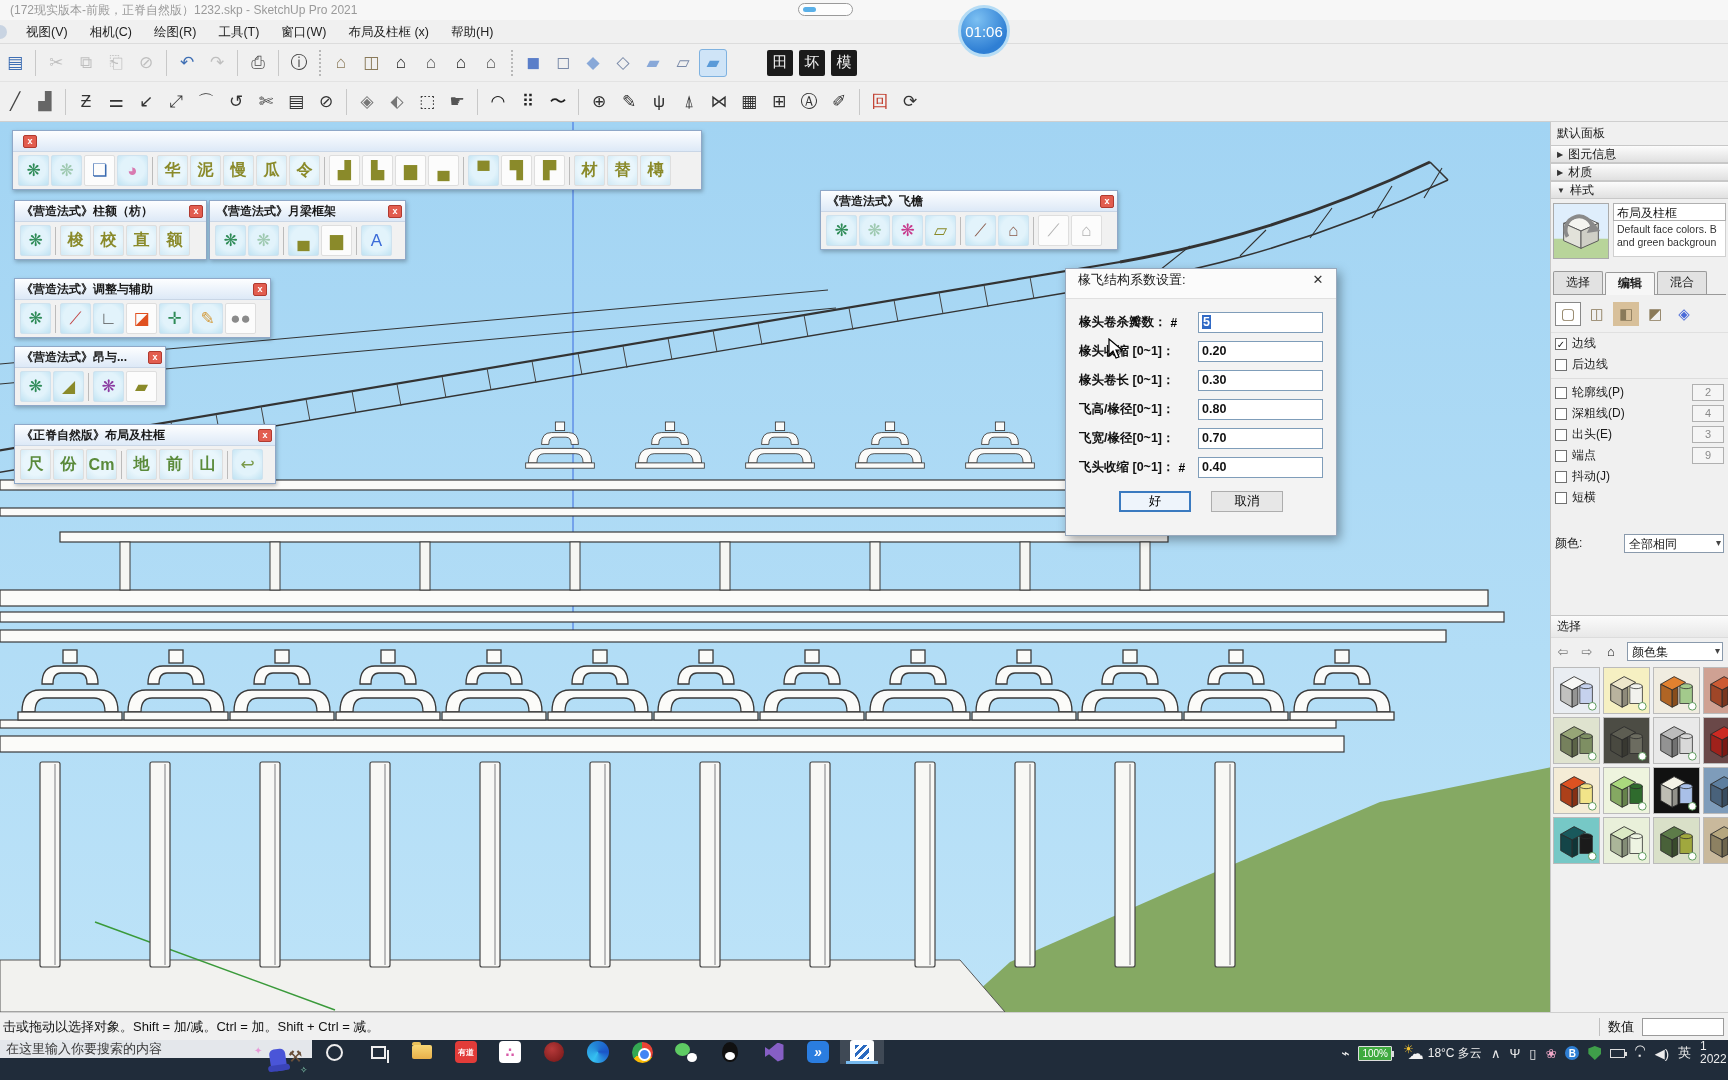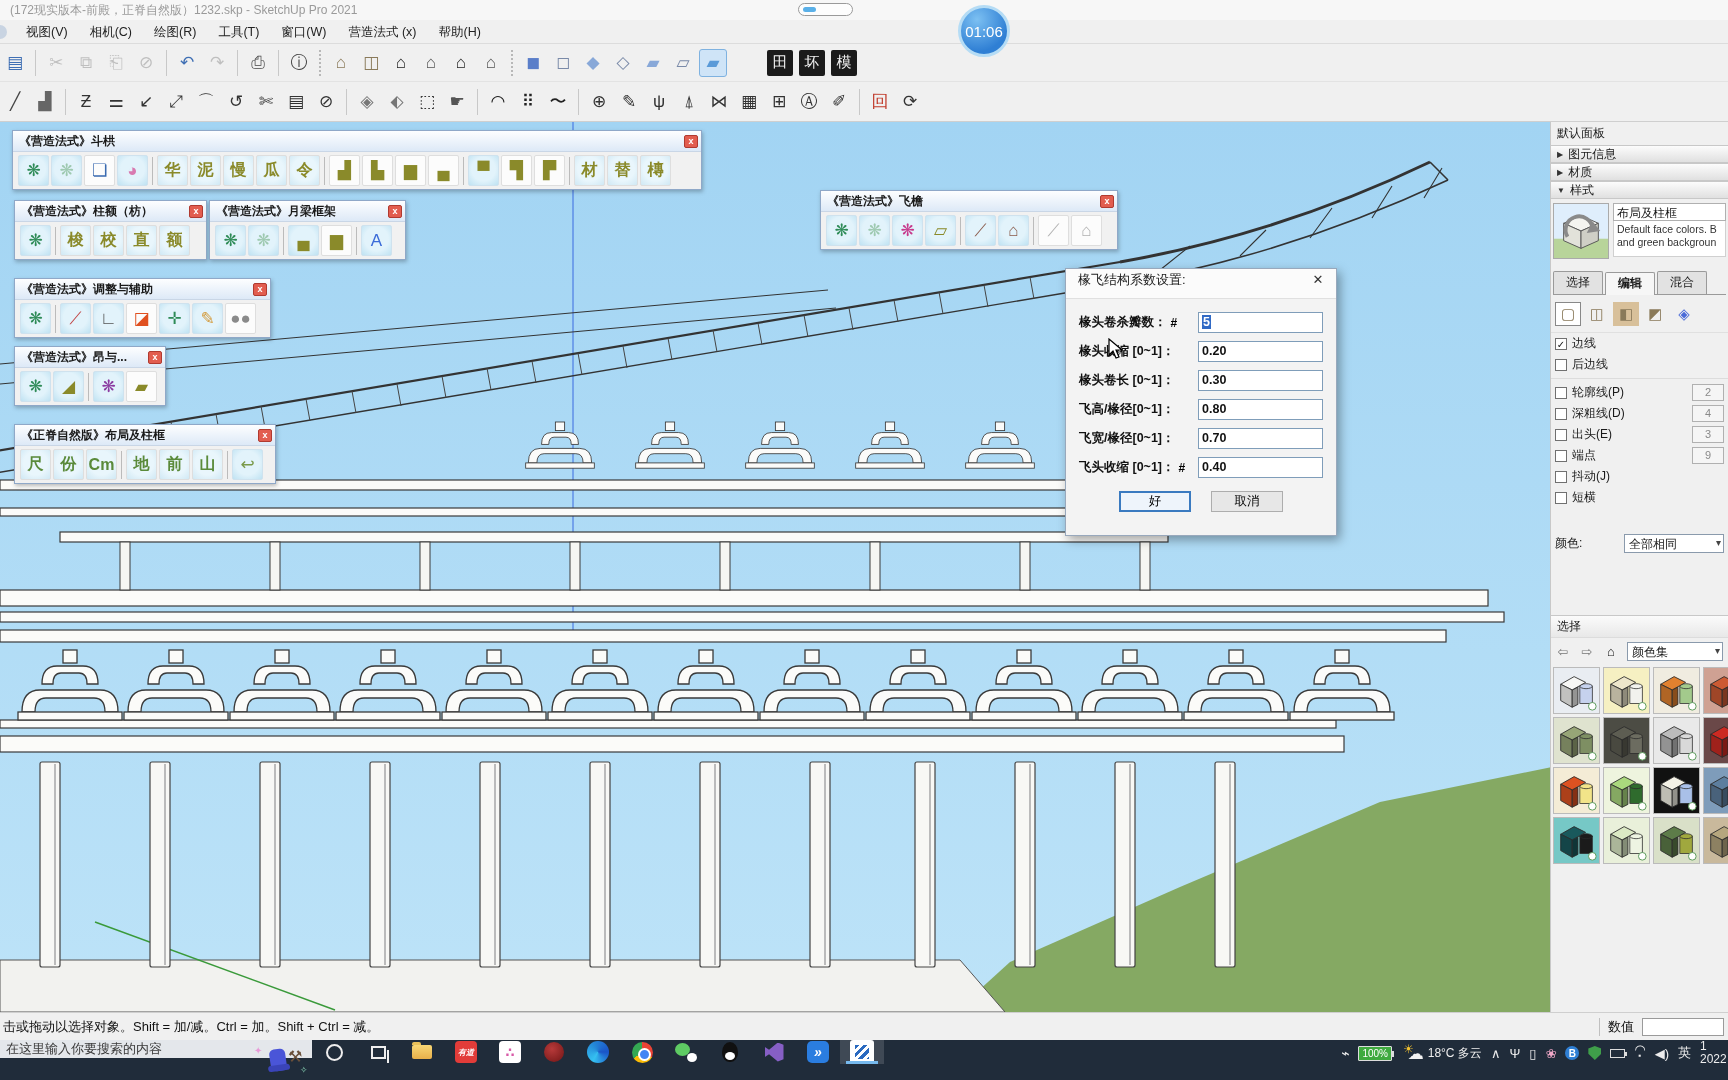--- a/index.html
+++ b/index.html
@@ -106,21 +106,21 @@
   .search-decor { position:absolute; right:2px; top:3px; width:66px; height:34px; overflow:hidden; }
   .sd-boot { position:absolute; left:26px; top:6px; width:16px; height:22px; background:#4a55d8; border-radius:5px 5px 2px 6px; transform:rotate(-8deg); }
   .sd-boot::after { content:""; position:absolute; left:-3px; bottom:0; width:22px; height:6px; background:#3a44b8; border-radius:3px; }
   .sd-hammer { position:absolute; left:44px; top:4px; font-size:16px; color:#6a503a; }
   .sd-spark { position:absolute; left:10px; top:2px; color:#e89ad8; font-size:10px; }
   .sd-spark2 { position:absolute; left:56px; top:22px; color:#8ad8b8; font-size:9px; }
   #apps { display:flex; align-items:stretch; }
   .app { width:44px; display:flex; align-items:center; justify-content:center; position:relative; }
   .app.active { background:rgba(255,255,255,.14); }
   .app.active::after { content:""; position:absolute; left:6px; bottom:0; width:32px; height:3px; background:#76b9ed; }
-  .ic { display:flex; align-items:center; justify-content:center;font-style:italic; }
+  .ic { display:flex; align-items:center; justify-content:center; }
   .ic-cortana { width:17px; height:17px; border:2px solid #eee; border-radius:50%; }
   .ic-task-view { width:15px; height:13px; border:2px solid #eee; position:relative; }
   .ic-task-view::after { content:""; position:absolute; right:-5px; top:2px; width:2px; height:13px; background:#eee; }
   .ic-file-explorer { width:20px; height:14px; background:linear-gradient(#f8d775,#e8b04a); border-radius:2px; position:relative; }
   .ic-file-explorer::before { content:""; position:absolute; left:0; top:-3px; width:9px; height:3px; background:#e8c05a; border-radius:2px 2px 0 0; }
   .ic-youdao { width:22px; height:22px; background:#e23c39; border-radius:4px; color:#fff; font-size:8px; font-weight:700; letter-spacing:0; }
   .ic-app-petal { width:22px; height:22px; background:#fff; border-radius:4px; color:#d85aa8; font-size:13px; font-weight:700; }
   .ic-app-darkred { width:20px; height:20px; background:radial-gradient(circle at 40% 35%, #b83a3a, #701515); border-radius:50%; }
   .ic-edge { width:22px; height:22px; border-radius:50%; background:conic-gradient(from 210deg, #35c1f1, #2488d8, #1a54c8, #35c1f1); }
   .ic-chrome { width:21px; height:21px; border-radius:50%; background:conic-gradient(#ea4335 0 33%, #fbbc05 0 66%, #34a853 0 100%); position:relative; }
@@ -161,21 +161,21 @@
     <span>(172现实版本-前殿，正脊自然版）1232.skp - SketchUp Pro 2021</span>
   </div>
 
   <div class="menubar" id="menubar">
     <span class="menu-stub"></span>
   <span class="menu-item">视图(V)</span>
       <span class="menu-item">相机(C)</span>
       <span class="menu-item">绘图(R)</span>
       <span class="menu-item">工具(T)</span>
       <span class="menu-item">窗口(W)</span>
-      <span class="menu-item">营造法式 (x)</span>
+      <span class="menu-item">布局及柱框 (x)</span>
       <span class="menu-item">帮助(H)</span>
     </div>
 
   <div class="toolbar" id="toolbar1">
       <span class="tbtn" style="color: rgb(63, 111, 180);">▤</span>
       <span class="tsep"></span>
       <span class="tbtn dis">✂</span>
       <span class="tbtn dis">⧉</span>
       <span class="tbtn dis">⎗</span>
       <span class="tbtn dis">⊘</span>
@@ -780,21 +780,20 @@
       <span class="tr-g">英</span>
       <span class="clock">
         <div>1</div>
         <div>2022</div>
       </span>
     </div>
   </div>
 
 <div class="palette" style="left: 12px; top: 130px; width: 690px;">
       <div class="pal-title">
-        <span class="pal-tt">《营造法式》斗栱</span>
         <span class="pal-x">x</span>
       </div>
       <div class="pal-body">
         <span class="pbtn pcirc" style="color: rgb(46, 139, 87);">❋</span>
         <span class="pbtn pcirc" style="color: rgb(158, 201, 176);">❋</span>
         <span class="pbtn" style="color: rgb(58, 106, 176);">❏</span>
         <span class="pbtn pcirc" style="color: rgb(216, 122, 176);">◕</span>
         <span class="psep"></span>
         <span class="pbtn pch" style="color: rgb(138, 138, 42);">华</span>
         <span class="pbtn pch" style="color: rgb(138, 138, 42);">泥</span>

